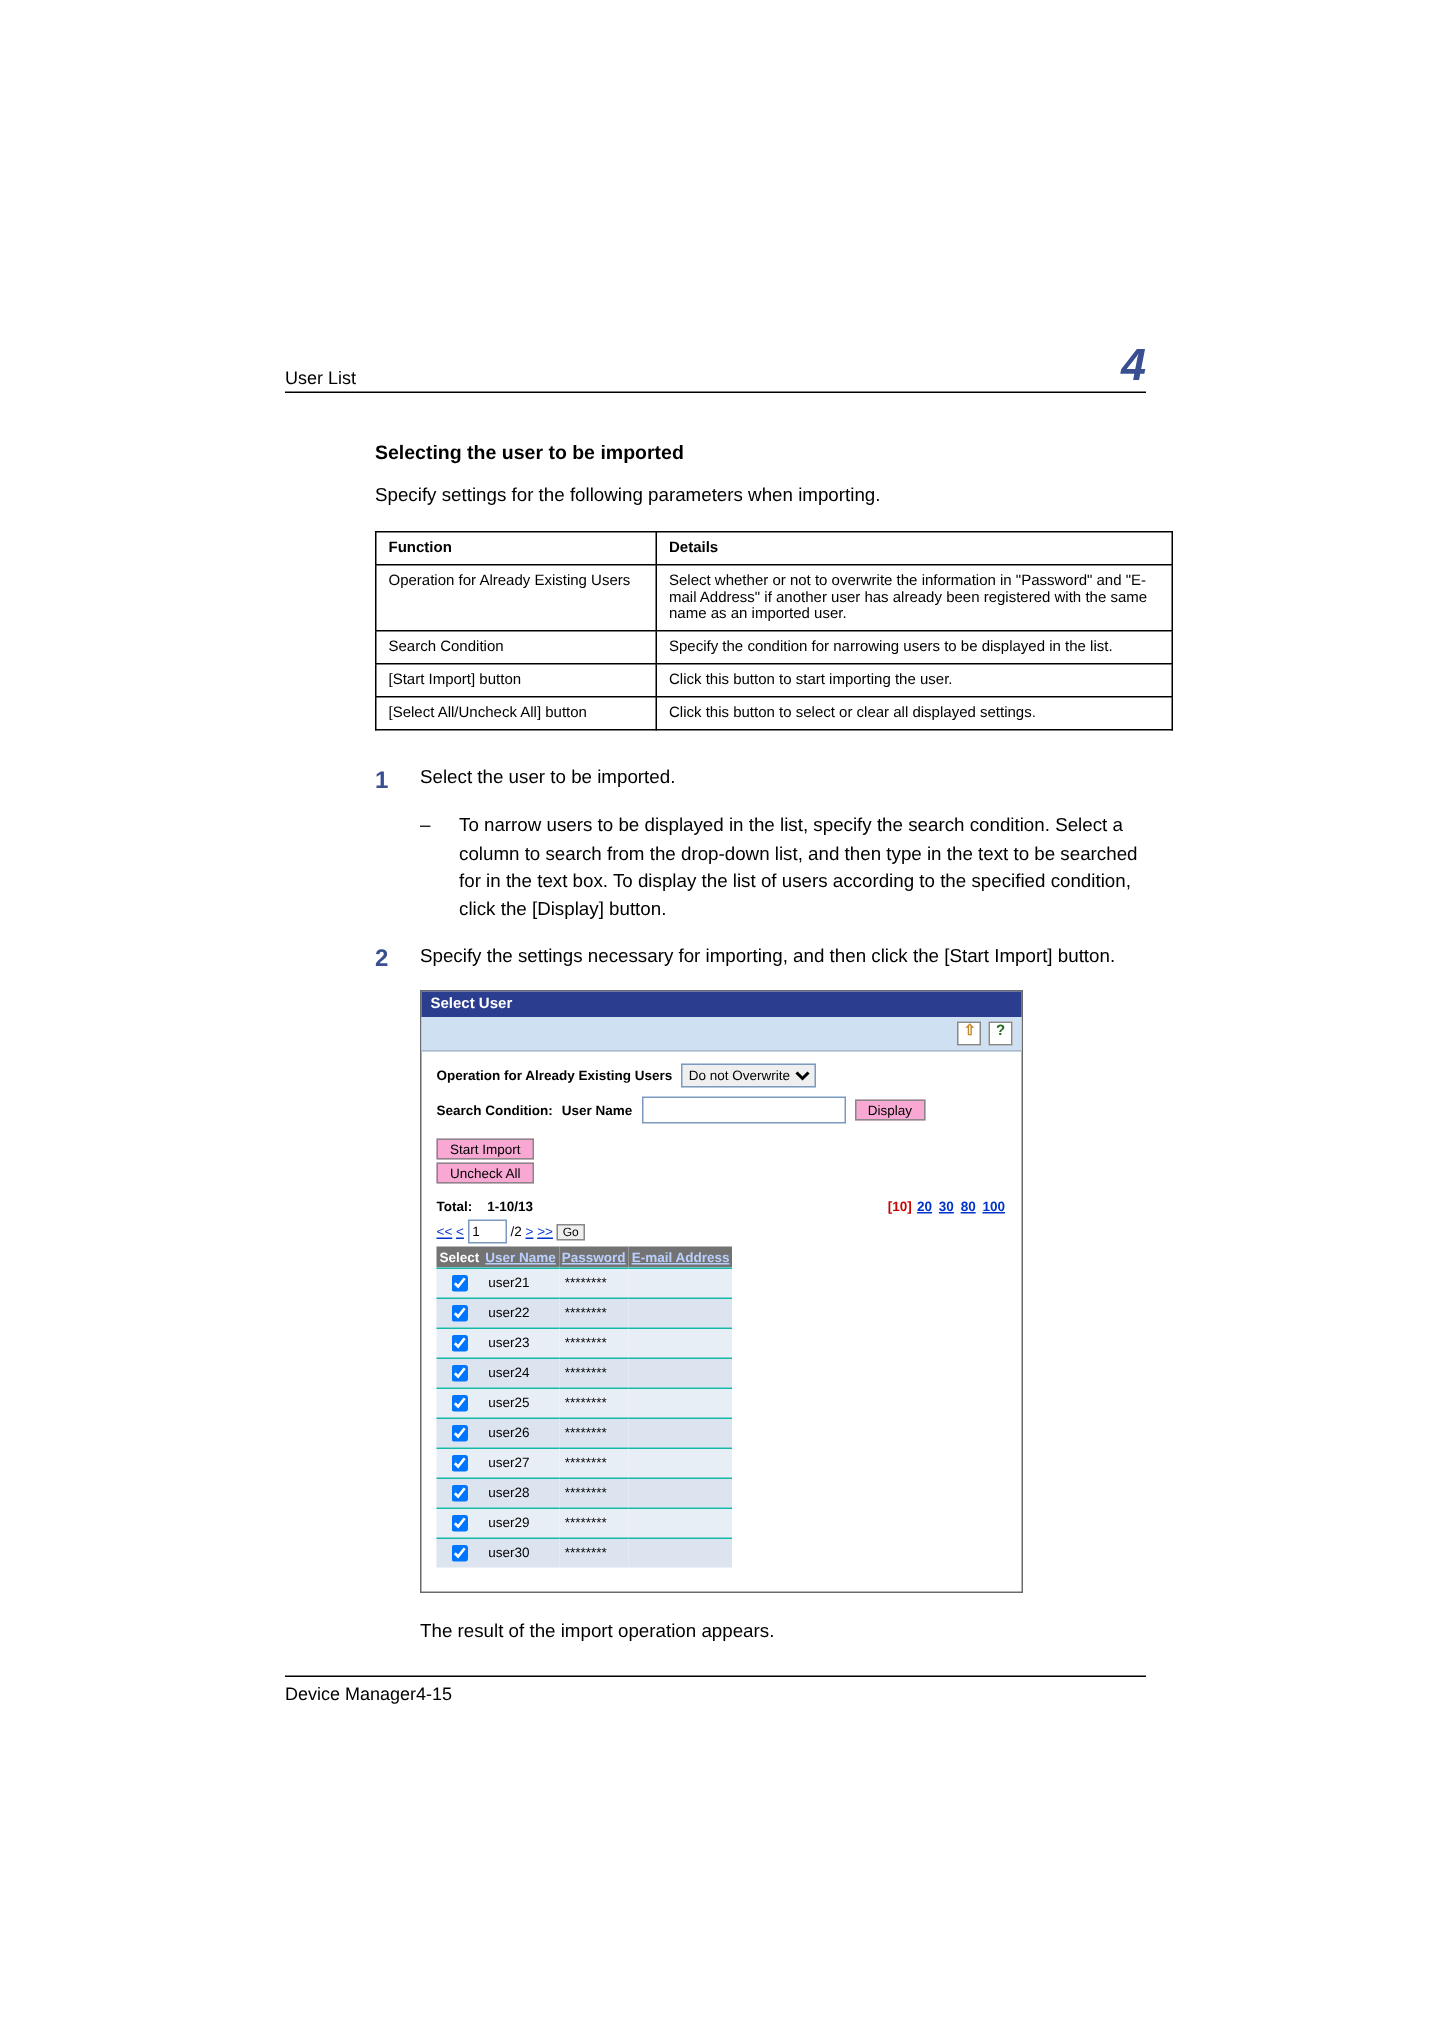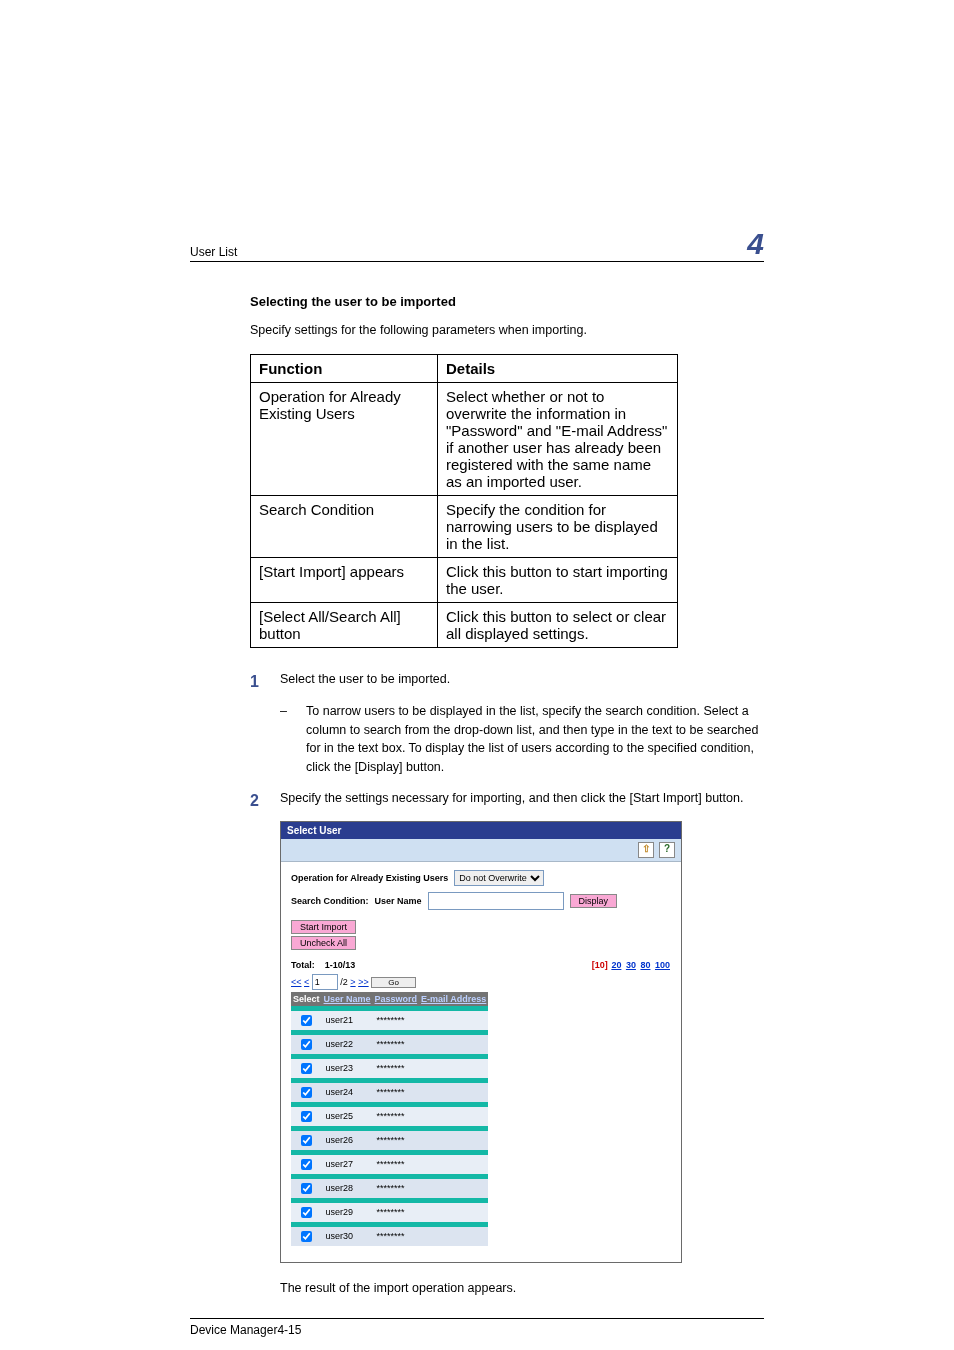--- a/index.html
+++ b/index.html
@@ -39,25 +39,25 @@
     margin-bottom: 12px;
   }
   .body-text {
     font-size: 12.5px;
     line-height: 1.5;
     margin-left: 60px;
     margin-bottom: 10px;
   }
   table.func {
     border-collapse: collapse;
-    width: 428px;
+    width: 532px;
     margin-left: 60px;
     margin-top: 14px;
     margin-bottom: 22px;
-    font-size: 15px;
+    font-size: 10px;
   }
   table.func th, table.func td {
     border: 1px solid #000;
     text-align: left;
     vertical-align: top;
     padding: 5px 8px;
   }
   table.func th {
     font-weight: bold;
     background: #fff;
@@ -181,21 +181,21 @@
     width: 20px;
     font-size: 9px;
     border: 1px solid #7a9ac0;
     height: 12px;
     text-align: left;
   }
   .pager .go {
     font-size: 8px;
     border: 1px solid #888;
     background: #eee;
-    padding: 0 16px;
+    padding: 0 3px;
   }
   table.users {
     border-collapse: collapse;
     font-size: 9px;
     margin-top: 2px;
   }
   table.users th {
     background: #737373;
     color: #fff;
     font-weight: bold;
@@ -203,21 +203,21 @@
     text-align: left;
     font-size: 9px;
   }
   table.users th a {
     color: #bcd0ff;
     text-decoration: underline;
   }
   table.users td {
     padding: 1px 4px;
     background: #e8eef6;
-    border-top: 5px solid #14b8a6;
+    border-top: 1px solid #14b8a6;
   }
   table.users tr.alt td {
     background: #dce4f0;
   }
   .chk {
     width: 11px;
     height: 11px;
   }
   .footer {
     border-top: 1px solid #000;
@@ -250,25 +250,25 @@
       <tbody id="func-rows">
         <tr>
           <td>Operation for Already Existing Users</td>
           <td>Select whether or not to overwrite the information in "Password" and "E-mail Address" if another user has already been registered with the same name as an imported user.</td>
         </tr>
         <tr>
           <td>Search Condition</td>
           <td>Specify the condition for narrowing users to be displayed in the list.</td>
         </tr>
         <tr>
-          <td>[Start Import] appears</td>
+          <td>[Start Import] button</td>
           <td>Click this button to start importing the user.</td>
         </tr>
         <tr>
-          <td>[Select All/Search All] button</td>
+          <td>[Select All/Uncheck All] button</td>
           <td>Click this button to select or clear all displayed settings.</td>
         </tr>
       </tbody>
   </table>
 
   <div class="steps">
     <div class="step">
       <div class="step-num">1</div>
       <div class="step-body">Select the user to be imported.</div>
     </div>

